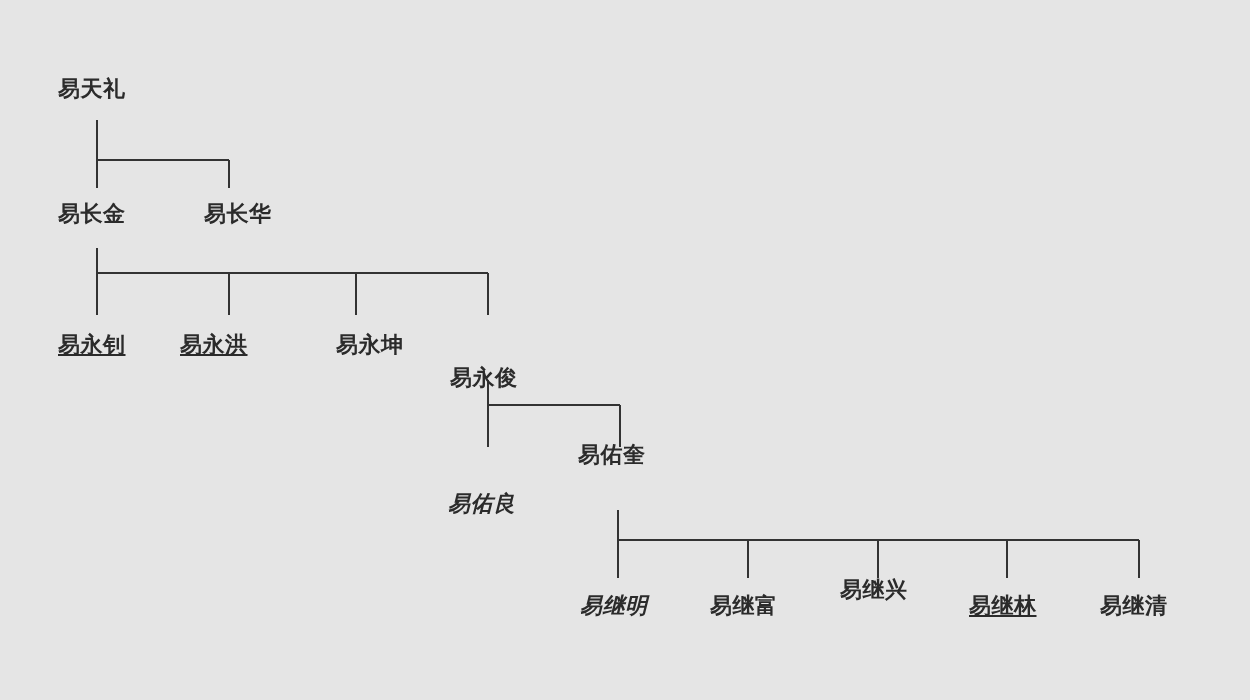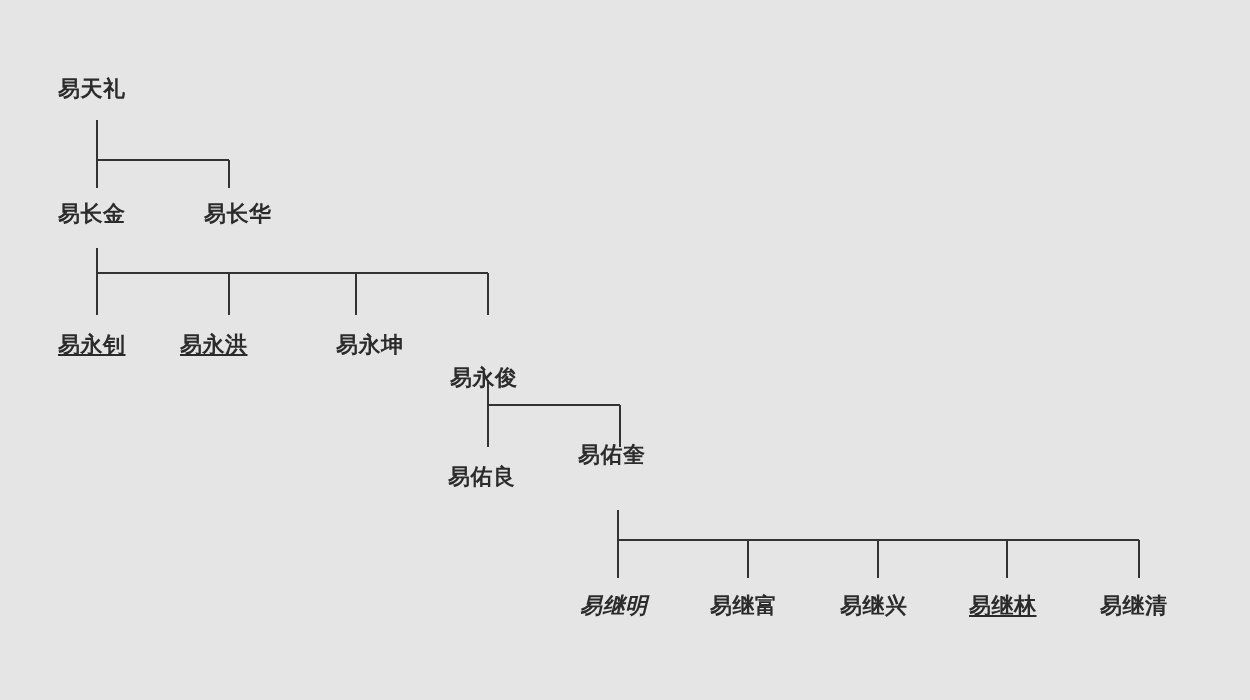--- a/index.html
+++ b/index.html
@@ -70,21 +70,21 @@
       <line x1="1139" y1="540" x2="1139" y2="578" class="edge-line" stroke="#333333"></line>
     </svg>
   <div id="node-layer">
       <div class="node" style="left: 58px; top: 75px; color: rgb(43, 43, 43);">易天礼</div>
       <div class="node" style="left: 58px; top: 200px; color: rgb(43, 43, 43); text-align: right;">易长金</div>
       <div class="node" style="left: 204px; top: 200px; color: rgb(43, 43, 43);">易长华</div>
       <div class="node" style="left: 58px; top: 331px; color: rgb(43, 43, 43); text-decoration: underline;">易永钊</div>
       <div class="node" style="left: 180px; top: 331px; color: rgb(43, 43, 43); text-decoration: underline;">易永洪</div>
       <div class="node" style="left: 336px; top: 331px; color: rgb(43, 43, 43);">易永坤</div>
       <div class="node" style="left: 450px; top: 331px; color: rgb(43, 43, 43); margin-top: 33px;">易永俊</div>
-      <div class="node" style="left: 448px; top: 463px; color: rgb(43, 43, 43);">易佑良</div>
+      <div class="node" style="left: 448px; top: 490px; color: rgb(43, 43, 43); font-style: italic;">易佑良</div>
       <div class="node" style="left: 578px; top: 441px; color: rgb(43, 43, 43);">易佑奎</div>
       <div class="node" style="left: 580px; top: 592px; color: rgb(43, 43, 43); font-style: italic;">易继明</div>
       <div class="node" style="left: 710px; top: 592px; color: rgb(43, 43, 43);">易继富</div>
-      <div class="node" style="left: 840px; top: 592px; color: rgb(43, 43, 43);">易继兴</div>
+      <div class="node" style="left: 840px; top: 576px; color: rgb(43, 43, 43);">易继兴</div>
       <div class="node" style="left: 969px; top: 592px; color: rgb(43, 43, 43); text-decoration: underline;">易继林</div>
       <div class="node" style="left: 1100px; top: 592px; color: rgb(43, 43, 43);">易继清</div>
     </div>
 </div>
 
 </body></html>

